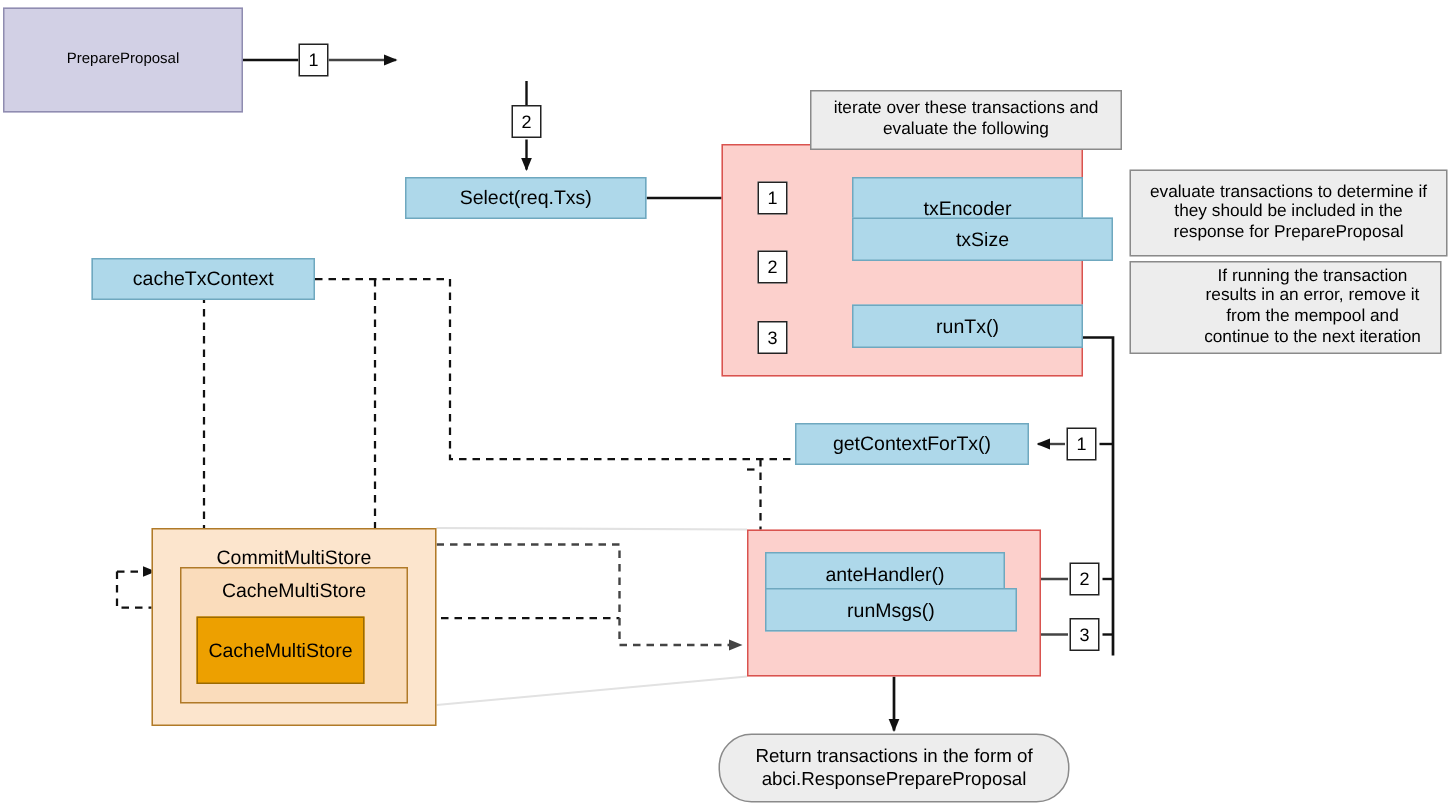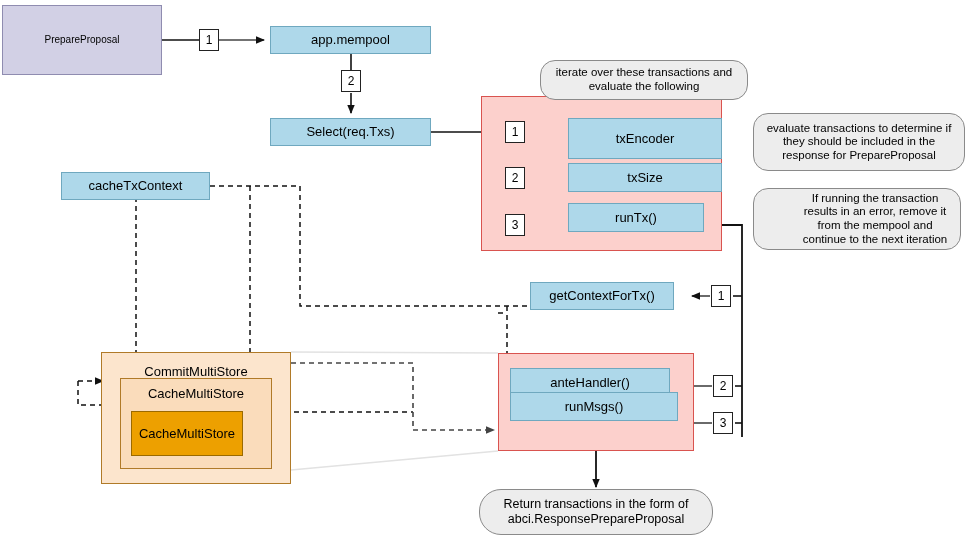--- a/index.html
+++ b/index.html
@@ -13,21 +13,21 @@
 
   .node{position:absolute;box-sizing:border-box;display:flex;align-items:center;
         justify-content:center;text-align:center;line-height:1.18;}
 
   .lavender{background:#d2d0e5;border:1px solid #8f8cb0;font-size:10px;}
   .blue{background:#aed8ea;border:1px solid #6fa8bf;font-size:13px;}
   .pinkgroup{background:#fcd0cc;border:1px solid #d9534f;}
   .peach-outer{background:#fce5cd;border:1.5px solid #b07a28;}
   .peach-inner{background:#fadcbb;border:1.5px solid #b07a28;}
   .orange{background:#eda000;border:1.5px solid #9b6a00;font-size:13px;}
-  .callout{background:#ededed;border:1px solid #8a8a8a;border-radius:15px;
+  .callout{background:#ededed;border:1px solid #8a8a8a;border-radius:0;
            font-size:11.5px;padding:5px 8px;}
   .rounded-note{background:#ededed;border:1px solid #8a8a8a;border-radius:22px;
                 font-size:12.5px;padding:5px 8px;}
   .badge{position:absolute;width:20px;height:22px;background:#ffffff;
          border:1.5px solid #222;display:flex;align-items:center;
          justify-content:center;font-size:12px;box-sizing:border-box;}
   .store-title{position:absolute;left:0;right:0;text-align:center;font-size:13px;}
 </style>
 </head>
 <body>
@@ -91,55 +91,52 @@
     <path d="M498,313 L507,313" stroke="#111" stroke-width="1.5" fill="none" stroke-dasharray="5,4"></path>
 
     <path d="M291,352 L498,353" stroke="#e2e2e2" stroke-width="1.4" fill="none"></path>
     <path d="M291,470 L498,451" stroke="#e2e2e2" stroke-width="1.4" fill="none"></path>
   </svg>
 
   <div class="node lavender" style="left:2px;top:5px;width:160px;height:70px;">
     <span>PrepareProposal</span>
   </div>
 
-  <div class="node blue" style="left:270px;top:26px;width:161px;height:28px;">
-    <span>app.mempool</span>
-  </div>
 
   <div class="node blue" style="left:270px;top:118px;width:161px;height:28px;">
     <span>Select(req.Txs)</span>
   </div>
 
   <div class="node pinkgroup" style="left:481px;top:96px;width:241px;height:155px;"></div>
 
   <div class="node blue" style="left:568px;top:118px;width:154px;height:41px;">
     <span>txEncoder</span>
   </div>
-  <div class="node blue" style="left:568px;top:163px;width:154px;height:29px;">
+  <div class="node blue" style="left:568px;top:145px;width:174px;height:29px;">
     <span>txSize</span>
   </div>
-  <div class="node blue" style="left:568px;top:203px;width:136px;height:29px;">
+  <div class="node blue" style="left:568px;top:203px;width:154px;height:29px;">
     <span>runTx()</span>
   </div>
 
   <div class="node callout" style="left:540px;top:60px;width:208px;height:40px;">
     <span>iterate over these transactions and evaluate the following</span>
   </div>
   <div class="node callout" style="left:753px;top:113px;width:212px;height:58px;">
     <span>evaluate transactions to determine if they should be included in the response for PrepareProposal</span>
   </div>
-  <div class="node callout" style="left:753px;top:188px;width:208px;height:62px;padding-left:44px;">
+  <div class="node callout" style="left:753px;top:174px;width:208px;height:62px;padding-left:44px;">
     <span>If running the transaction results in an error, remove it from the mempool and continue to the next iteration</span>
   </div>
 
   <div class="node blue" style="left:61px;top:172px;width:149px;height:28px;">
     <span>cacheTxContext</span>
   </div>
 
-  <div class="node blue" style="left:530px;top:282px;width:144px;height:28px;">
+  <div class="node blue" style="left:530px;top:282px;width:156px;height:28px;">
     <span>getContextForTx()</span>
   </div>
 
   <div class="node peach-outer" style="left:101px;top:352px;width:190px;height:132px;">
     <span class="store-title" style="top:11px;">CommitMultiStore</span>
   </div>
   <div class="node peach-inner" style="left:120px;top:378px;width:152px;height:91px;">
     <span class="store-title" style="top:7px;">CacheMultiStore</span>
   </div>
   <div class="node orange" style="left:131px;top:411px;width:112px;height:45px;">

